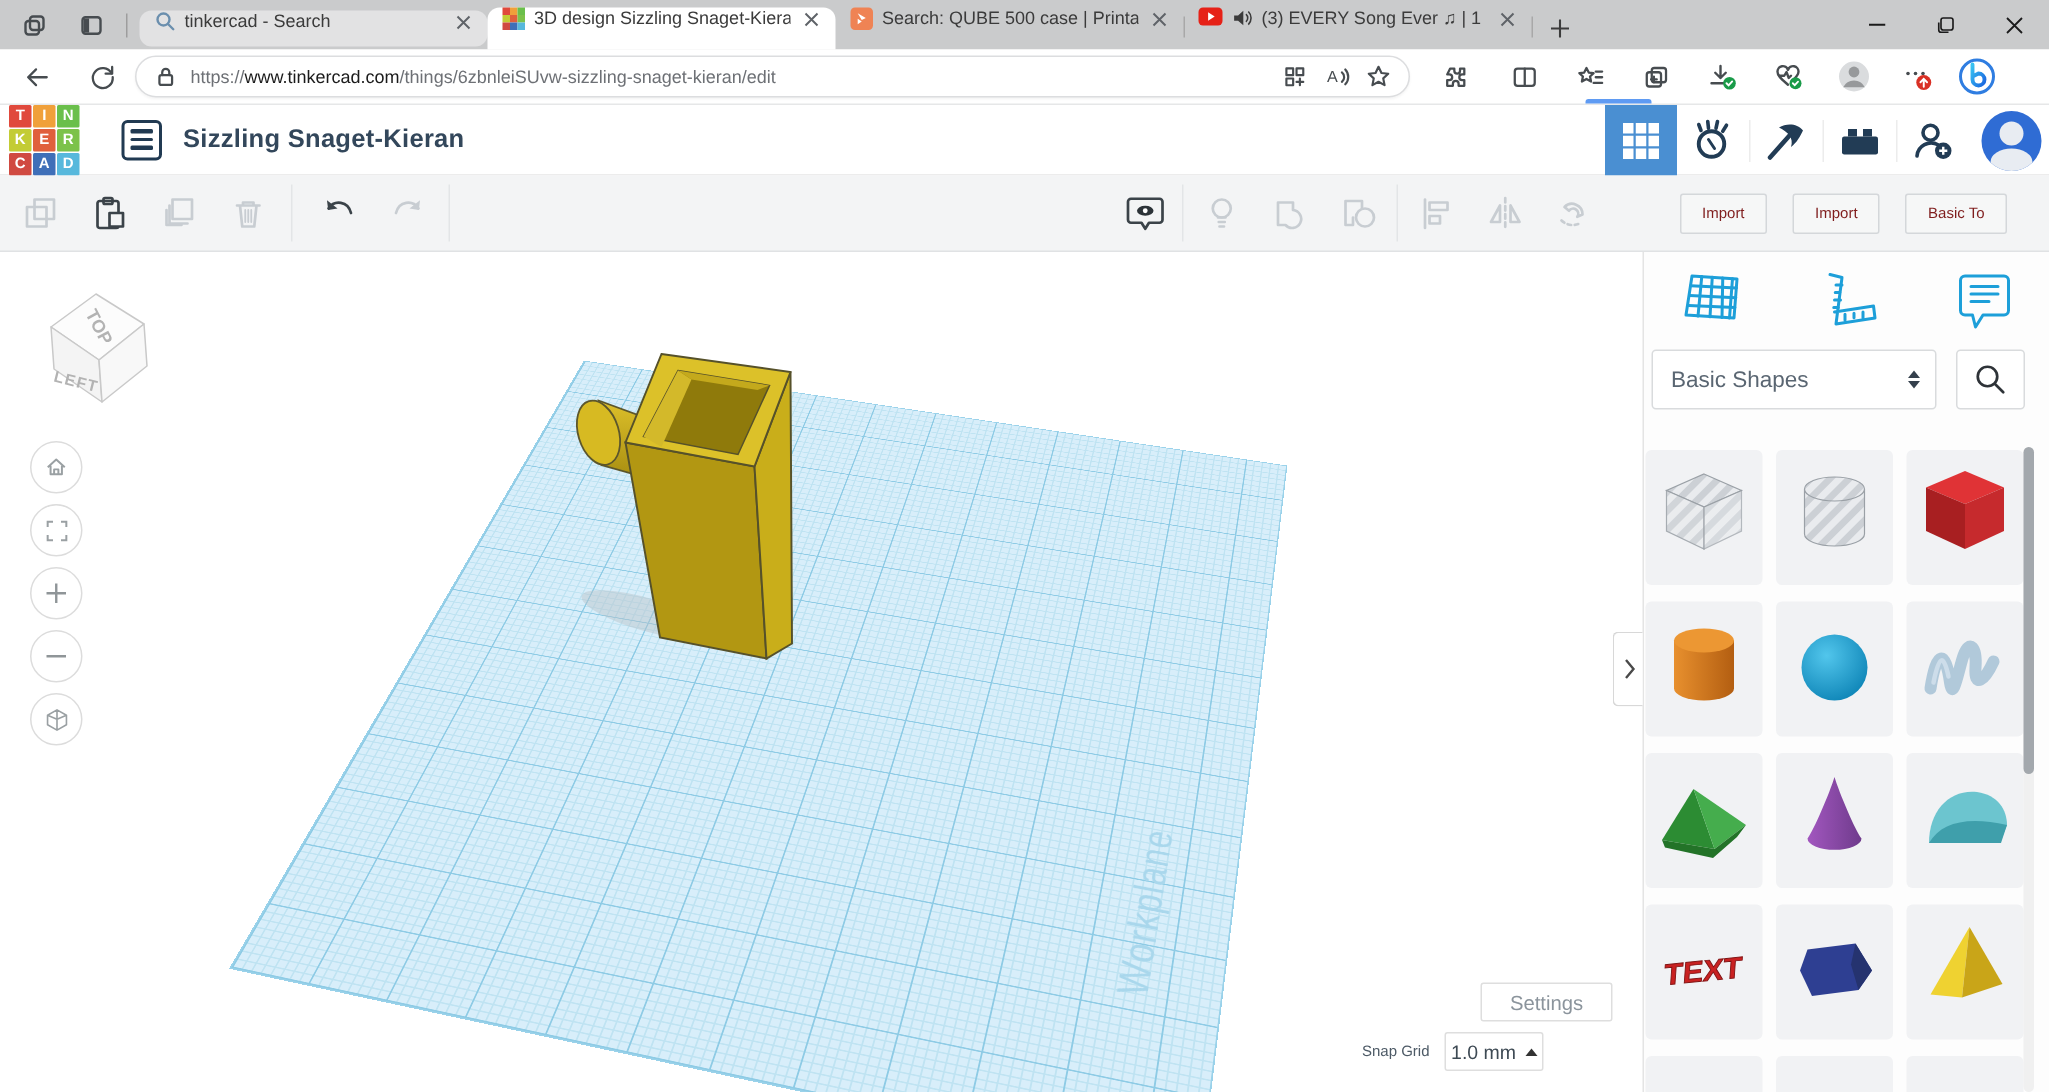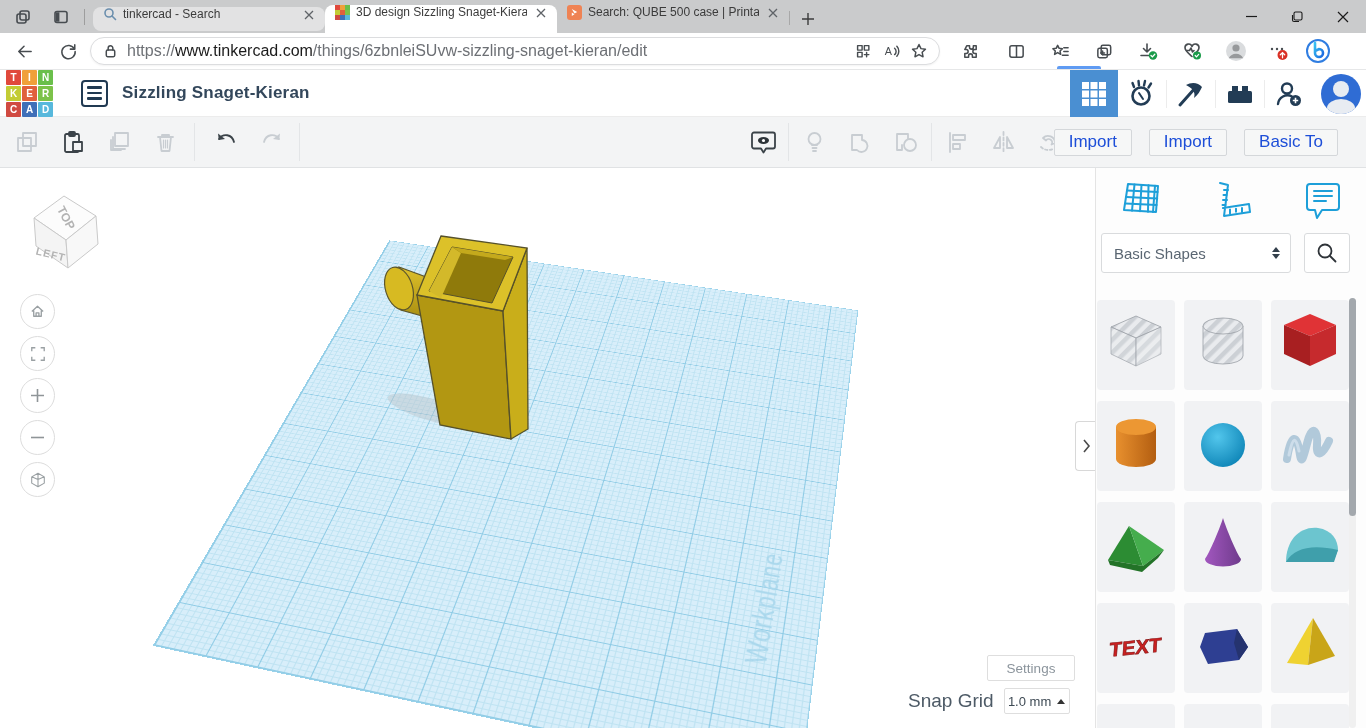--- a/index.html
+++ b/index.html
@@ -20,21 +20,21 @@
   #win-controls { position:absolute; right:0; top:0; height:33px; display:flex; }
   .winbtn { width:46px; height:33px; display:flex; align-items:center; justify-content:center; }
   .mini-logo { display:grid; grid-template-columns:repeat(3,5px); grid-auto-rows:5px; gap:0; }
   .yt-badge { width:16px; height:12px; background:#e62117; border-radius:3px; display:flex; align-items:center; justify-content:center; }
   .pr-badge { width:15px; height:15px; background:#ef8354; border-radius:3px; display:flex; align-items:center; justify-content:center; }
 
   
   #navbar { height:37px; background:#ffffff; border-bottom:1px solid #e6e7e8; display:flex; align-items:center; position:relative; }
   .nav-iconbtn { width:32px; height:30px; display:flex; align-items:center; justify-content:center; border-radius:4px; }
   #omnibox { flex:0 0 850px; height:28px; margin-left:6px; background:#fff; border:1px solid #dcdddf; border-radius:14px; display:flex; align-items:center; padding:0 6px 0 12px; box-shadow:0 1px 2px rgba(0,0,0,.05); }
-  #omni-url { flex:1; font-size:16px; color:#6d7075; white-space:nowrap; overflow:hidden; margin-left:9px; }
+  #omni-url { flex:1; font-size:12px; color:#6d7075; white-space:nowrap; overflow:hidden; margin-left:9px; }
   #omni-url .domain { color:#1b1b1b; }
   .omni-ic { width:28px; height:26px; display:flex; align-items:center; justify-content:center; }
   .fav-underline { position:absolute; left:1057px; bottom:0; width:44px; height:3px; background:#5f9bf3; border-radius:2px 2px 0 0; }
 
   
   #tc-header { height:47px; background:#fff; border-bottom:1px solid #ececec; display:flex; align-items:center; position:relative; }
   #tc-logo { display:grid; grid-template-columns:repeat(3,15px); grid-auto-rows:15px; gap:1px; margin-left:6px; }
   #tc-logo span { display:flex; align-items:center; justify-content:center; color:#fff; font-size:10px; font-weight:bold; border-radius:1px; }
   .lg0{background:#e0493c}.lg1{background:#f0a03a}.lg2{background:#6abf4b}
   .lg3{background:#c3cc35}.lg4{background:#e0603c}.lg5{background:#7cc24a}
@@ -47,21 +47,21 @@
   .tc-mode.active { background:#4a8fd2; }
   .hdr-sep { width:1px; height:28px; background:#ececec; }
   #tc-avatar { width:40px; height:40px; border-radius:50%; background:#2f6cd4; margin:0 5px 0 8px; position:relative; overflow:hidden; }
   #tc-avatar .head { position:absolute; left:12px; top:7px; width:16px; height:16px; background:#e8ecf2; border-radius:50%; }
   #tc-avatar .body { position:absolute; left:6px; top:25px; width:28px; height:18px; background:#e8ecf2; border-radius:50% 50% 0 0; }
 
   
   #tc-toolbar { height:51px; background:#f3f4f5; border-bottom:1px solid #e0e2e4; display:flex; align-items:center; position:relative; }
   .tool { width:46px; height:40px; display:flex; align-items:center; justify-content:center; }
   .tool-sep { width:1px; height:38px; background:#e3e5e7; margin:0 2px; }
-  .tc-btn { height:27px; padding:0 14px; background:#f6f7f7; border:1px solid #d4d7da; border-radius:2px; font-size:17px; color:#1d4ed8; display:flex; align-items:center; margin-left:17px; font-family:"Liberation Sans",sans-serif; }
+  .tc-btn { height:27px; padding:0 14px; background:#f6f7f7; border:1px solid #d4d7da; border-radius:2px; font-size:10px; color:#7f1d1d; display:flex; align-items:center; margin-left:17px; font-family:"Liberation Sans",sans-serif; }
   #toolbar-right { position:absolute; right:28px; display:flex; align-items:center; }
   #toolbar-mid { position:absolute; left:740px; display:flex; align-items:center; }
 
   
   #main { display:flex; height:560px; position:relative; }
   #canvas { position:relative; width:1096px; height:560px; background:#fff; overflow:hidden; border-right:1px solid #e4e4e4; }
 
   #workplane { position:absolute; left:272px; top:-22px; width:560px; height:620px;
     background-color:#d8eefa;
     background-image:
@@ -77,21 +77,21 @@
 
   #object-layer { position:absolute; left:0; top:0; pointer-events:none; }
 
   
   #viewcube { position:absolute; left:20px; top:16px; }
   .navcircle { position:absolute; left:20px; width:35px; height:35px; border-radius:50%; background:#fff; border:1.5px solid #dcdcdc; display:flex; align-items:center; justify-content:center; color:#9aa0a3; font-size:19px; }
 
   
   #settings-btn { position:absolute; left:987px; top:487px; width:88px; height:26px; background:#fff; border:1px solid #dedede; border-radius:2px; font-size:13.5px; color:#8b949c; display:flex; align-items:center; justify-content:center; }
   #snapgrid { position:absolute; left:908px; top:520px; display:flex; align-items:center; }
-  #snapgrid .lbl { font-size:19px; color:#4d5a66; margin-right:10px; }
+  #snapgrid .lbl { font-size:10px; color:#4d5a66; margin-right:10px; }
   #snap-select { width:66px; height:26px; background:#fff; border:1px solid #dedede; border-radius:2px; display:flex; align-items:center; justify-content:center; font-size:13px; color:#3e4a54; gap:6px; }
   #snap-select .tri { width:0; height:0; border-left:4px solid transparent; border-right:4px solid transparent; border-bottom:5px solid #333; }
 
   #collapse-handle { position:absolute; left:1075px; top:253px; width:21px; height:50px; background:#fff; border:1px solid #d8d8d8; border-right:none; border-radius:4px 0 0 4px; display:flex; align-items:center; justify-content:center; color:#4a4a4a; font-size:17px; }
 
   
   #shape-panel { width:270px; height:560px; background:#fdfdfd; position:relative; }
   #panel-tools { display:flex; justify-content:space-between; padding:12px 24px 0 24px; }
   #panel-controls { display:flex; padding:11px 12px 0 5px; gap:13px; }
   #shape-cat { width:190px; height:40px; background:#fff; border:1px solid #d9dbdd; border-radius:3px; display:flex; align-items:center; padding:0 10px 0 12px; font-size:15px; color:#5a6672; }
@@ -173,20 +173,40 @@
       </span>
     <span class="tab-title">Search: QUBE 500 case | Printabl</span>
     <span class="tab-close">
         <svg width="10" height="10" viewBox="0 0 10 10">
           <path d="M1 1 L9 9 M9 1 L1 9" stroke="#5f6368" stroke-width="1.3"></path>
         </svg>
       </span>
     <span class="vsep"></span>
   </div>
 
+  <div class="tab">
+    <span class="yt-badge">
+        <svg width="8" height="8" viewBox="0 0 10 10">
+          <path d="M3 1.5 L8.5 5 L3 8.5 Z" fill="#fff"></path>
+        </svg>
+      </span>
+    <span style="margin-left:6px;">
+        <svg width="14" height="14" viewBox="0 0 16 16">
+          <path d="M2 6 h3 l4 -3.5 v11 L5 10 H2 Z" fill="#3b3b3b"></path>
+          <path d="M11 5 a4 4 0 0 1 0 6 M12.8 3 a7 7 0 0 1 0 10" stroke="#3b3b3b" stroke-width="1.2" fill="none"></path>
+        </svg>
+      </span>
+    <span class="tab-title">(3) EVERY Song Ever ♫ | 1</span>
+    <span class="tab-close">
+        <svg width="10" height="10" viewBox="0 0 10 10">
+          <path d="M1 1 L9 9 M9 1 L1 9" stroke="#5f6368" stroke-width="1.3"></path>
+        </svg>
+      </span>
+    <span class="vsep"></span>
+  </div>
 
   <div class="newtab">
     <svg width="14" height="14" viewBox="0 0 14 14">
         <path d="M7 1 V13 M1 7 H13" stroke="#3c3c3c" stroke-width="1.4"></path>
       </svg>
   </div>
 
   <div id="win-controls">
     <div class="winbtn">
         <svg width="11" height="11" viewBox="0 0 11 11">

